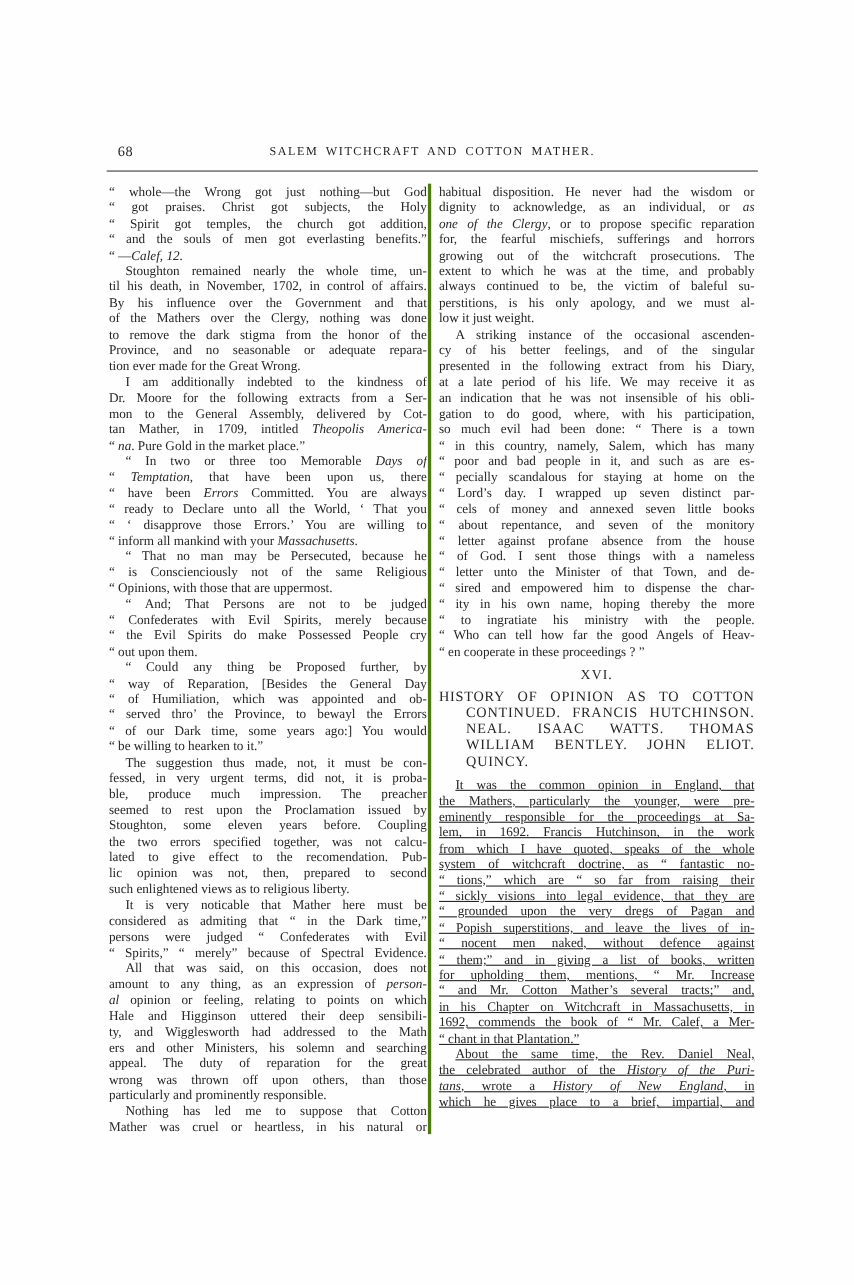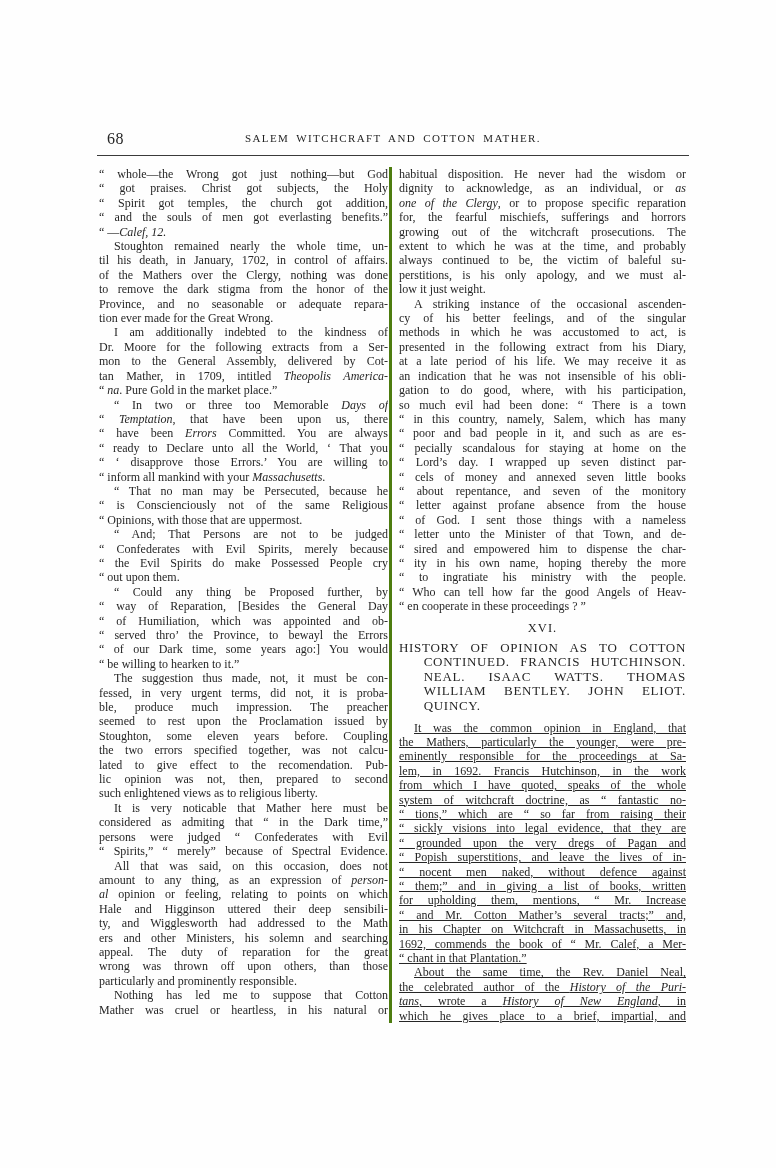--- a/index.html
+++ b/index.html
@@ -2,21 +2,21 @@
 <html><head>
 <meta charset="utf-8">
 <style>
   html,body { margin:0; padding:0; background:#ffffff; }
   .page {
     position:relative; width:776px; height:1168px;
     background:#fefefe; overflow:hidden;
     font-family:"Liberation Serif", serif; color:#262626;
   }
   .header { position:absolute; top:130px; left:97px; width:592px; height:18px; }
-  .pagenum { position:absolute; left:10px; top:0; font-size:16px; letter-spacing:0.5px; }
+  .pagenum { position:absolute; left:10px; top:0; font-size:13px; letter-spacing:0.5px; }
   .running-title {
     display:block; text-align:center; font-size:11px; letter-spacing:1.4px;
     word-spacing:3px; padding-top:2px; color:#1f1f1f;
   }
   .rule { position:absolute; top:155px; left:97px; width:592px; height:0; border-top:1.6px solid #3a3a3a; }
   .columns { position:absolute; top:167px; left:99px; width:588px; display:flex; }
   .col { font-size:12px; }
   .col.left  { width:290px; padding-right:1px; box-sizing:border-box; }
   .col.right { width:297px; border-left:3px solid #4d7c0f; padding-left:7px; box-sizing:border-box; }
   .line {
@@ -46,21 +46,22 @@
   </div>
   <div class="rule"></div>
   <div class="columns">
     <div class="col left">
         <div class="line j">“ whole—the Wrong got just nothing—but God</div>
         <div class="line j">“ got praises.  Christ got subjects, the Holy</div>
         <div class="line j">“ Spirit got temples, the church got addition,</div>
         <div class="line j">“ and the souls of men got everlasting benefits.”</div>
         <div class="line j endline">“ —<i>Calef, 12.</i></div>
         <div class="line j indent">Stoughton remained nearly the whole time, un-</div>
-        <div class="line j">til his death, in January, 1702, in control of affairs.</div>
+        <div class="line j">til his death, in November, 1702, in control of affairs.</div>
+        <div class="line j">By his influence over the Government and that</div>
         <div class="line j">of the Mathers over the Clergy, nothing was done</div>
         <div class="line j">to remove the dark stigma from the honor of the</div>
         <div class="line j">Province, and no seasonable or adequate repara-</div>
         <div class="line j endline">tion ever made for the Great Wrong.</div>
         <div class="line j indent">I am additionally indebted to the kindness of</div>
         <div class="line j">Dr. Moore for the following extracts from a Ser-</div>
         <div class="line j">mon to the General Assembly, delivered by Cot-</div>
         <div class="line j">tan Mather, in 1709, intitled <i>Theopolis America-</i></div>
         <div class="line j endline">“ <i>na</i>.   Pure Gold in the market place.”</div>
         <div class="line j indent">“ In two or three too Memorable <i>Days of</i></div>
@@ -113,21 +114,20 @@
           <div class="line j">dignity to acknowledge, as an individual, or <i>as</i></div>
           <div class="line j"><i>one of the Clergy</i>, or to propose specific reparation</div>
           <div class="line j">for, the fearful mischiefs, sufferings and horrors</div>
           <div class="line j">growing out of the witchcraft prosecutions.  The</div>
           <div class="line j">extent to which he was at the time, and probably</div>
           <div class="line j">always continued to be, the victim of baleful su-</div>
           <div class="line j">perstitions, is his only apology, and we must al-</div>
           <div class="line j endline">low it just weight.</div>
           <div class="line j indent">A striking instance of the occasional ascenden-</div>
           <div class="line j">cy of his better feelings, and of the singular</div>
-          <div class="line j">methods in which he was accustomed to act, is</div>
           <div class="line j">presented in the following extract from his Diary,</div>
           <div class="line j">at a late period of his life.   We may receive it as</div>
           <div class="line j">an indication that he was not insensible of his obli-</div>
           <div class="line j">gation to do good, where, with his participation,</div>
           <div class="line j">so much evil had been done: “ There is a town</div>
           <div class="line j">“ in this country, namely, Salem, which has many</div>
           <div class="line j">“ poor and bad people in it, and such as are es-</div>
           <div class="line j">“ pecially scandalous for staying at home on the</div>
           <div class="line j">“ Lord’s day.  I wrapped up seven distinct par-</div>
           <div class="line j">“ cels of money and annexed seven little books</div>

